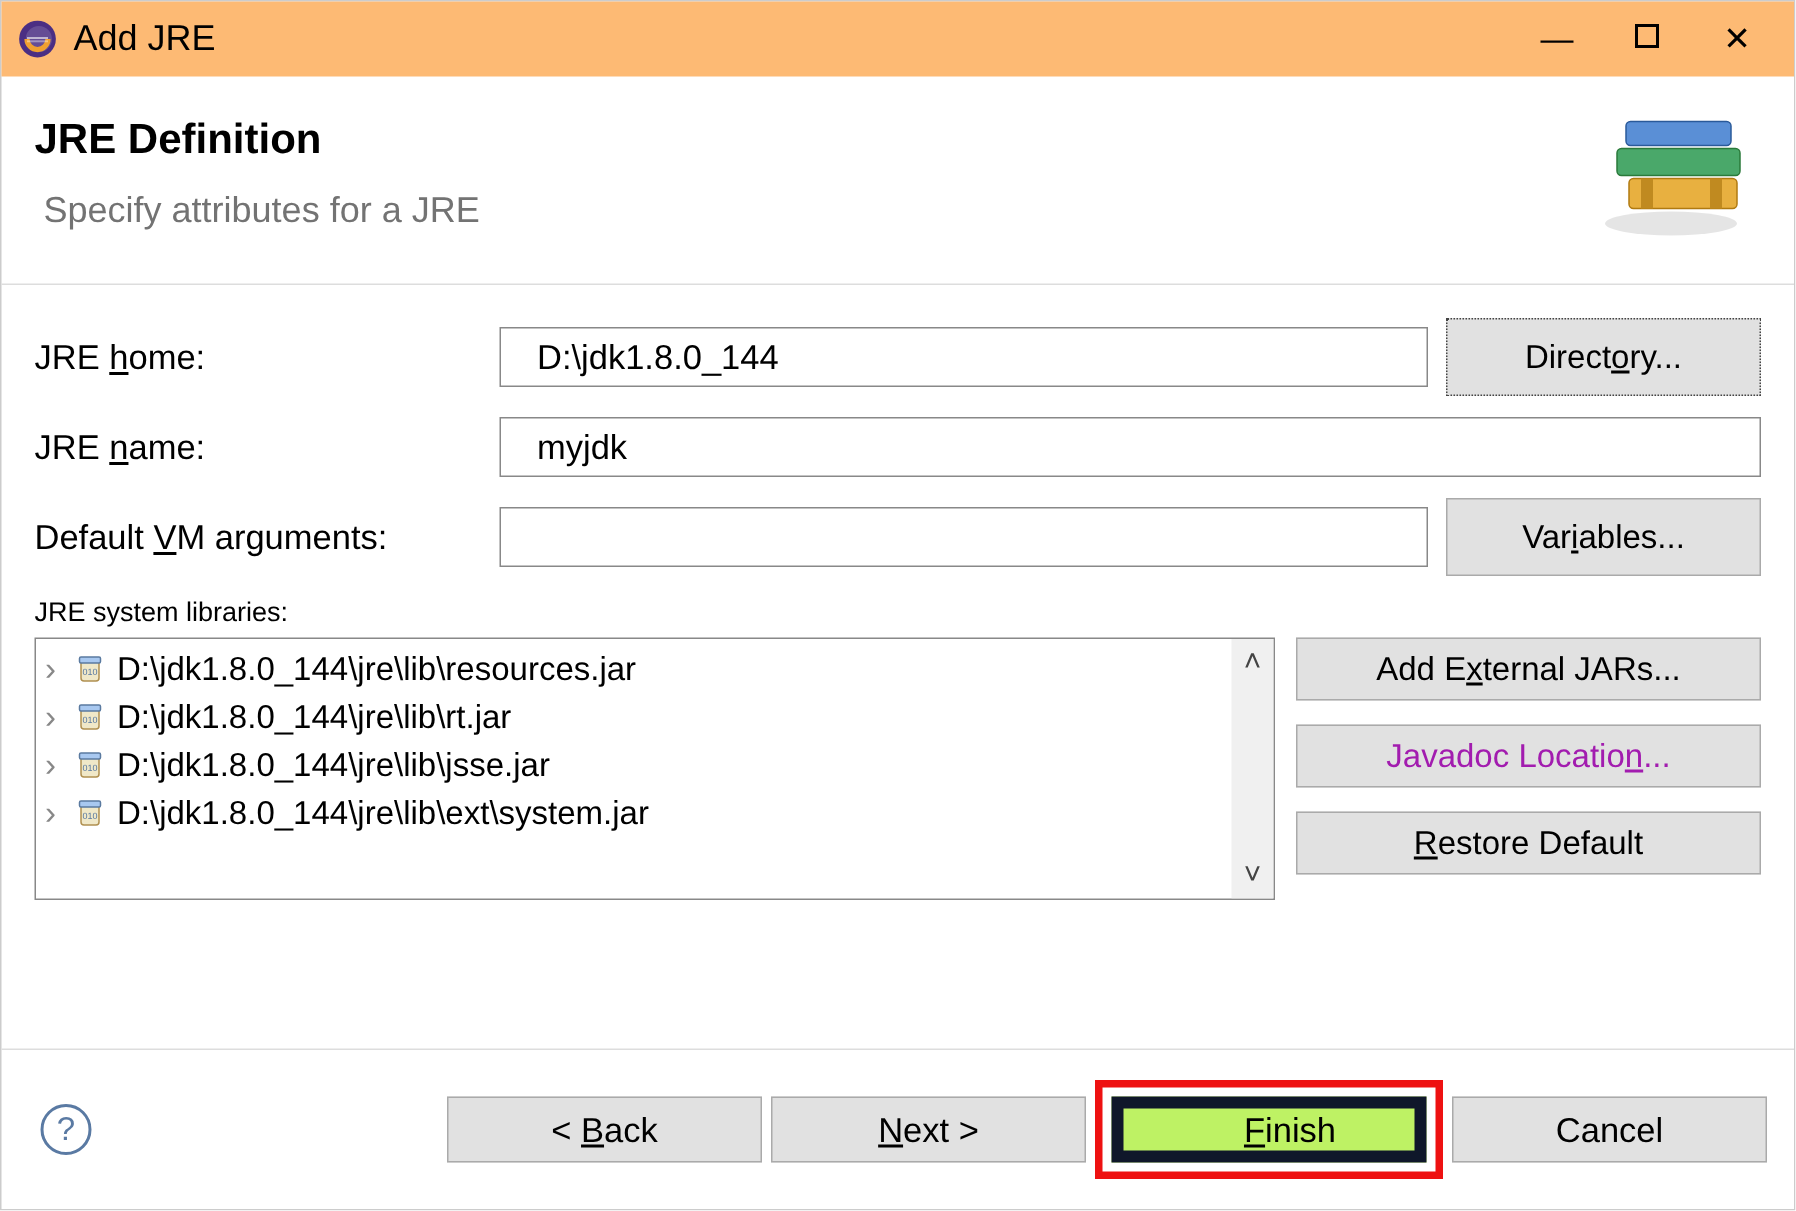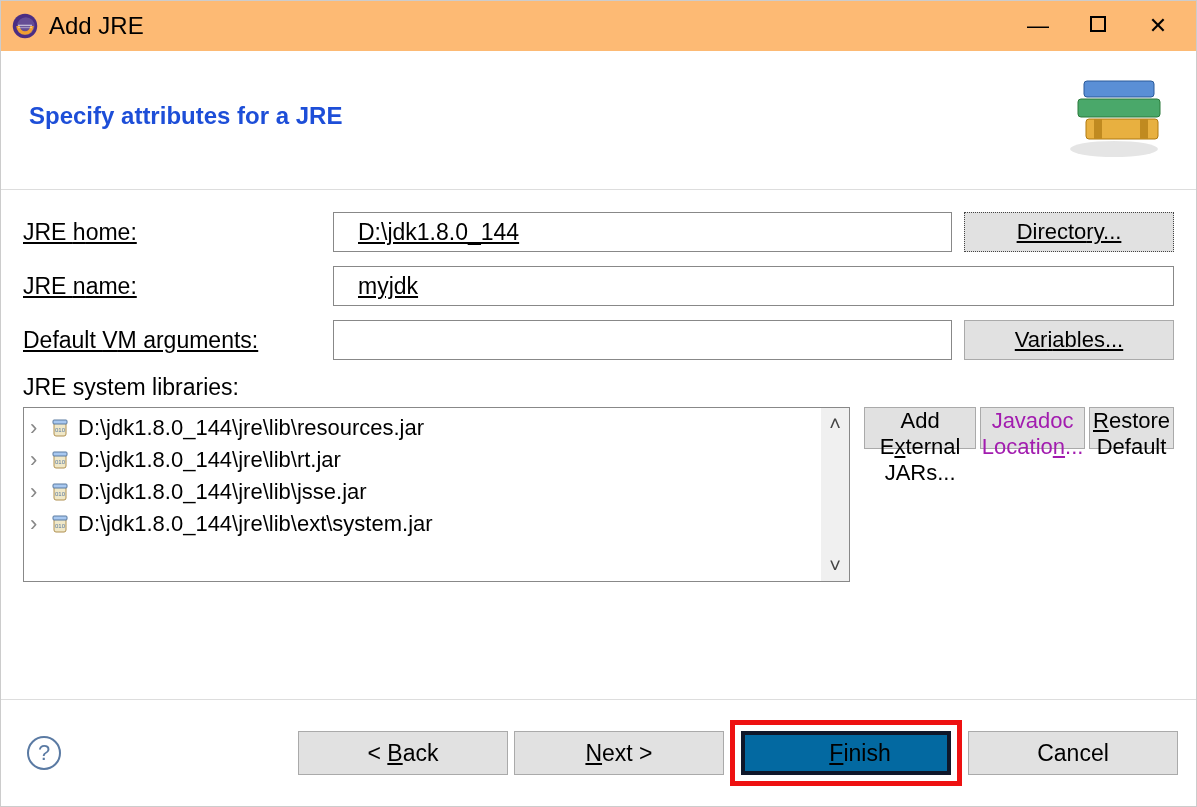--- a/index.html
+++ b/index.html
@@ -37,52 +37,51 @@
   .wc { width: 60px; text-align: center; color: #000; font-size: 22px; }
   
   .header {
     display: flex;
     align-items: center;
     padding: 20px 22px 28px 22px;
     border-bottom: 1px solid #ddd;
   }
   .header-left { flex: 1; }
   .header-title { font-size: 28px; font-weight: bold; margin-bottom: 18px; }
-  .header-sub { font-size: 24px; color: #1d4ed8; padding-left: 6px; font-weight: bold; }
+  .header-sub { font-size: 24px; color: #737373; padding-left: 6px; }
   .header-icon { width: 110px; height: 90px; }
   
   .form {
     padding: 22px;
   }
   .row {
     display: flex;
     align-items: center;
     margin-bottom: 14px;
-    text-decoration: underline;
   }
   .lbl { width: 310px; font-size: 23px; }
   .input {
     flex: 1;
     height: 40px;
     border: 1px solid #888;
     padding: 4px 24px;
     font-size: 23px;
     background: #fff;
   }
   .btn-side {
     width: 210px;
-    height: 40px;
+    height: 52px;
     margin-left: 12px;
     background: #e1e1e1;
     border: 1px solid #aaa;
     font-size: 22px;
     text-align: center;
   }
   .btn-side.active-border { border: 1px dotted #444; }
-  .lib-label { font-size: 23px; margin-bottom: 6px; }
+  .lib-label { font-size: 18px; margin-bottom: 6px; }
   .libs-row { display: flex; }
   .lib-list {
     flex: 1;
     border: 1px solid #888;
     height: 175px;
     position: relative;
     overflow: hidden;
   }
   .lib-scroll {
     position: absolute;
@@ -105,22 +104,22 @@
   }
   .lib-item .chev { color: #888; width: 18px; }
   .jar-icon {
     width: 22px; height: 22px; margin: 0 6px 0 2px;
     display: inline-block;
   }
   .sidebtns {
     width: 310px;
     margin-left: 14px;
     display: flex;
-    flex-direction: row;
-    gap: 4px;
+    flex-direction: column;
+    gap: 16px;
   }
   .sidebtn {
     height: 42px;
     background: #e1e1e1;
     border: 1px solid #aaa;
     font-size: 22px;
   }
   .sidebtn.disabled { color: #a21caf; }
   
   .bottom {
@@ -142,21 +141,21 @@
   }
   .bottom-spacer { flex: 1; }
   .nav-btn {
     width: 210px; height: 44px;
     background: #e1e1e1;
     border: 1px solid #aaa;
     font-size: 23px;
     margin-left: 6px;
   }
   .nav-btn.disabled { color: #000000; }
-  .nav-btn.primary { border: 4px solid #0f172a; background: #0369a1; padding-left: 28px; }
+  .nav-btn.primary { border: 8px solid #0f172a; background: #bef264; padding-left: 28px; }
   .highlight-finish {
     border: 5px solid #e11;
     padding: 6px;
     margin-left: 6px;
     display: inline-block;
   }
   .highlight-finish .nav-btn { margin: 0; }
   .underline-letter { text-decoration: underline; }
 </style>
 </head>
@@ -180,20 +179,21 @@
     <span class="wc">
       <svg width="18" height="18" viewBox="0 0 18 18">
           <rect x="2" y="2" width="14" height="14" fill="none" stroke="#000" stroke-width="2"></rect>
         </svg>
     </span>
     <span class="wc">✕</span>
   </div>
 
   <div class="header">
     <div class="header-left">
+      <div class="header-title">JRE Definition</div>
       <div class="header-sub">Specify attributes for a JRE</div>
     </div>
     <span class="header-icon">
       <svg viewBox="0 0 110 90" width="110" height="90">
         <rect x="20" y="10" width="70" height="16" rx="3" fill="#5a8fd6" stroke="#2a5a9a"></rect>
         <rect x="14" y="28" width="82" height="18" rx="3" fill="#4aa86a" stroke="#2a7a3a"></rect>
         <rect x="22" y="48" width="72" height="20" rx="3" fill="#e8b040" stroke="#b07a10"></rect>
         <rect x="30" y="48" width="8" height="20" fill="#c08a20"></rect>
         <rect x="76" y="48" width="8" height="20" fill="#c08a20"></rect>
         <ellipse cx="50" cy="78" rx="44" ry="8" fill="#000" opacity="0.1"></ellipse>

